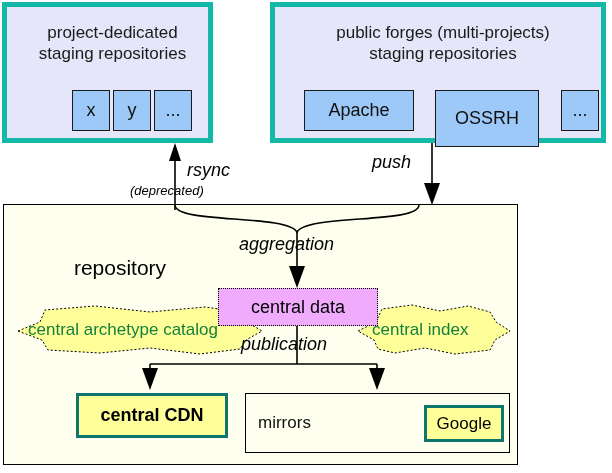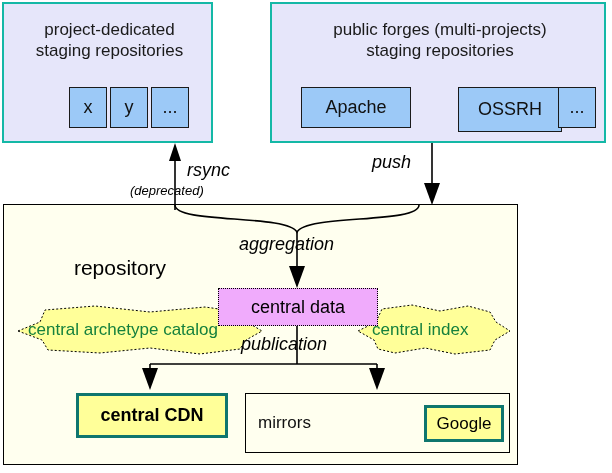--- a/index.html
+++ b/index.html
@@ -2,21 +2,21 @@
 <html><head>
 <meta charset="utf-8">
 <style>
   html,body{margin:0;padding:0;background:#ffffff;}
   body{width:612px;height:473px;position:relative;overflow:hidden;
        font-family:"Liberation Sans","DejaVu Sans",sans-serif;color:#000;}
   .abs{position:absolute;box-sizing:border-box;}
   .ctr{display:flex;align-items:center;justify-content:center;text-align:center;}
 
   
-  .stagebox{background:#e6e6fa;border:2px solid #14b8a6;}
+  .stagebox{background:#e6e6fa;border:5px solid #14b8a6;}
   .stagetitle{font-size:17px;line-height:21px;color:#1a1a1a;white-space:pre-line;}
   .chip{background:#9cc9f7;border:1px solid #1a1a1a;font-size:18px;color:#111;}
 
   
   .centralbox{background:#ffffef;border:1px solid #000000;}
   .bigtitle{font-size:21px;line-height:26px;color:#000;}
   .bigtitle b{font-weight:bold;}
 
   .ylbox{background:#ffff99;border:3px solid #0f766e;font-size:17px;color:#000;}
   .dashbox{background:#f0abfc;border:1px dotted #000;font-size:18px;color:#000;}
@@ -38,21 +38,21 @@
 staging repositories</div>
   <div class="abs ctr chip" style="left:65px;top:83px;width:38px;height:41px;">x</div>
   <div class="abs ctr chip" style="left:106px;top:83px;width:38px;height:41px;">y</div>
   <div class="abs ctr chip" style="left:147px;top:83px;width:38px;height:41px;">...</div>
 </div>
 
 <div class="abs stagebox" style="left:270px;top:2px;width:336px;height:141px;padding-left:30px;">
   <div class="abs ctr stagetitle" style="left:0;top:12px;width:336px;height:48px;">public forges (multi-projects)
 staging repositories</div>
   <div class="abs ctr chip" style="left:29px;top:83px;width:110px;height:41px;">Apache</div>
-  <div class="abs ctr chip" style="left:160px;top:83px;width:104px;height:45px;margin-left:26px;">OSSRH</div>
+  <div class="abs ctr chip" style="left:160px;top:83px;width:104px;height:57px;">OSSRH</div>
   <div class="abs ctr chip" style="left:286px;top:83px;width:38px;height:41px;">...</div>
 </div>
 
 <div class="abs centralbox" style="left:3px;top:204px;width:515px;height:261px;"></div>
 
 <div class="abs bigtitle" style="left:30px;top:229px;width:180px;text-align:center;">
   <br>
   <span>repository</span>
 </div>
 

